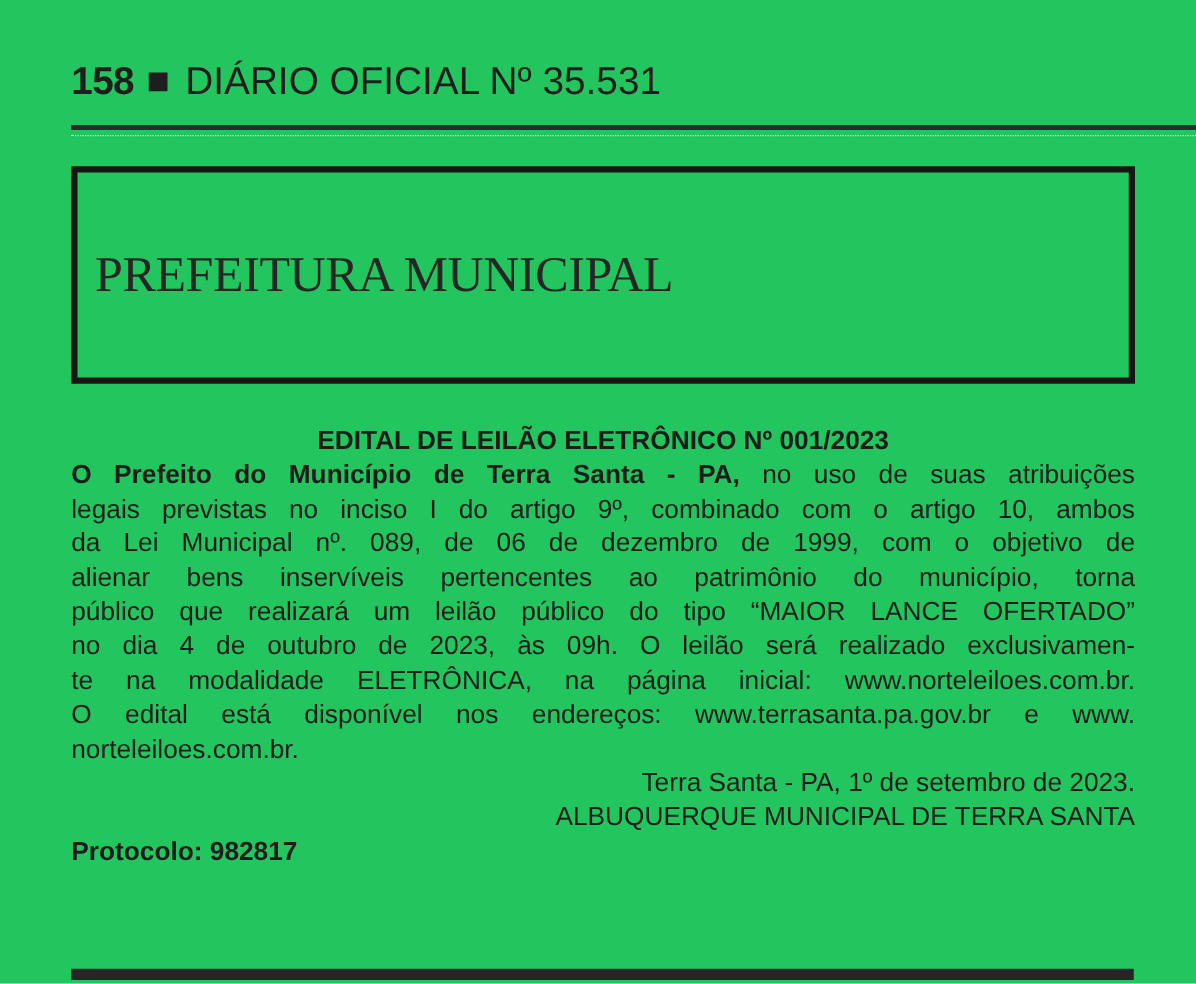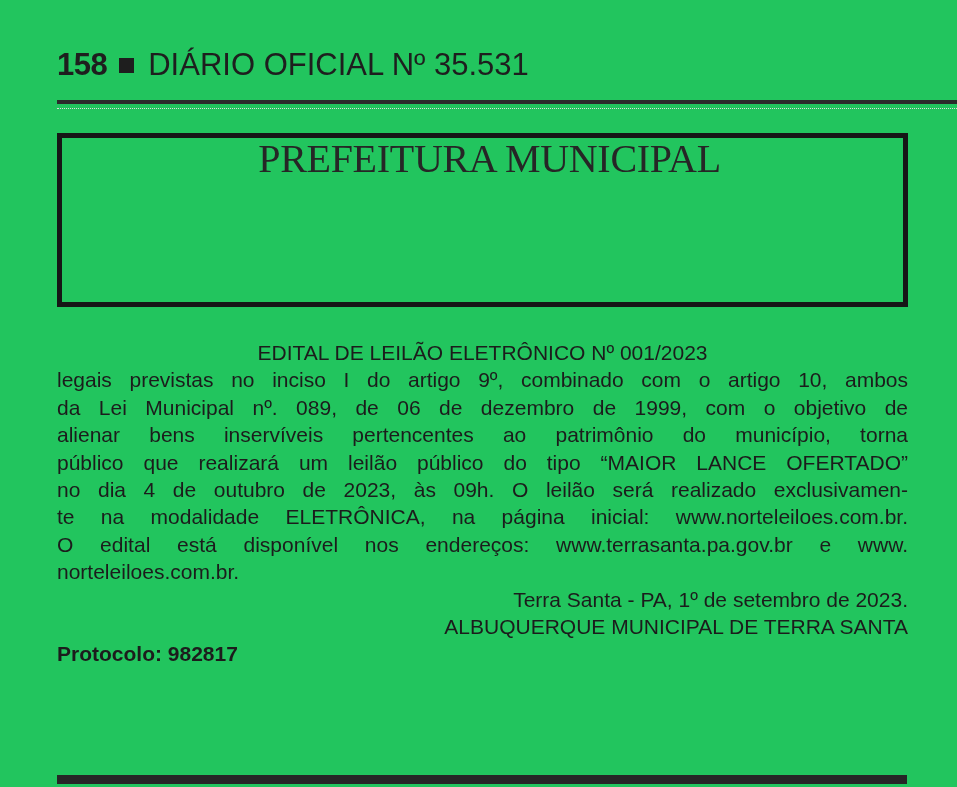--- a/index.html
+++ b/index.html
@@ -34,38 +34,38 @@
   .header-rule-dotted{
     position:absolute;left:57px;top:108px;right:0;
     border-top:1px dotted #dddddd;
   }
   
   .masthead-box{
     position:absolute;left:57px;top:133px;
     width:851px;height:174px;
     box-sizing:border-box;
     border:5px solid #161616;
-    display:flex;flex-direction:row;justify-content:center;
+    display:flex;flex-direction:column;justify-content:center;
     padding-left:14px;
   }
   .masthead-line{
     font-family:"Liberation Serif","DejaVu Serif",serif;
     font-size:40px;line-height:42px;
     letter-spacing:-0.3px;
     color:#262626;
   }
   
   .article{
     position:absolute;left:57px;top:339px;
     width:851px;
     font-size:21px;line-height:27.4px;
     color:#1c1c1c;
   }
   .article-title{
-    font-weight:normal;text-align:center;
+    font-weight:bold;text-align:center;
   }
   .pline{
     text-align:justify;
     text-align-last:justify;
     text-justify:inter-word;
     overflow:hidden;
   }
   .pline-last{
     text-align:left;
     text-align-last:left;
@@ -96,20 +96,21 @@
   <div class="header-rule-dotted"></div>
 
   <div class="masthead-box">
     <div class="masthead-line">PREFEITURA MUNICIPAL</div>
   </div>
 
   <div class="article">
     <div class="article-title">EDITAL DE LEILÃO ELETRÔNICO Nº 001/2023</div>
 
     <div>
+        <div class="pline"><b>O Prefeito do Município de Terra Santa - PA,</b> no uso de suas atribuições</div>
         <div class="pline">legais previstas no inciso I do artigo 9º, combinado com o artigo 10, ambos</div>
         <div class="pline">da Lei Municipal nº. 089, de 06 de dezembro de 1999, com o objetivo de</div>
         <div class="pline">alienar bens inservíveis pertencentes ao patrimônio do município, torna</div>
         <div class="pline">público que realizará um leilão público do tipo “MAIOR LANCE OFERTADO”</div>
         <div class="pline">no dia 4 de outubro de 2023, às 09h. O leilão será realizado exclusivamen-</div>
         <div class="pline">te na modalidade ELETRÔNICA, na página inicial: www.norteleiloes.com.br.</div>
         <div class="pline">O edital está disponível nos endereços: www.terrasanta.pa.gov.br e www.</div>
         <div class="pline pline-last">norteleiloes.com.br.</div>
       </div>
 

